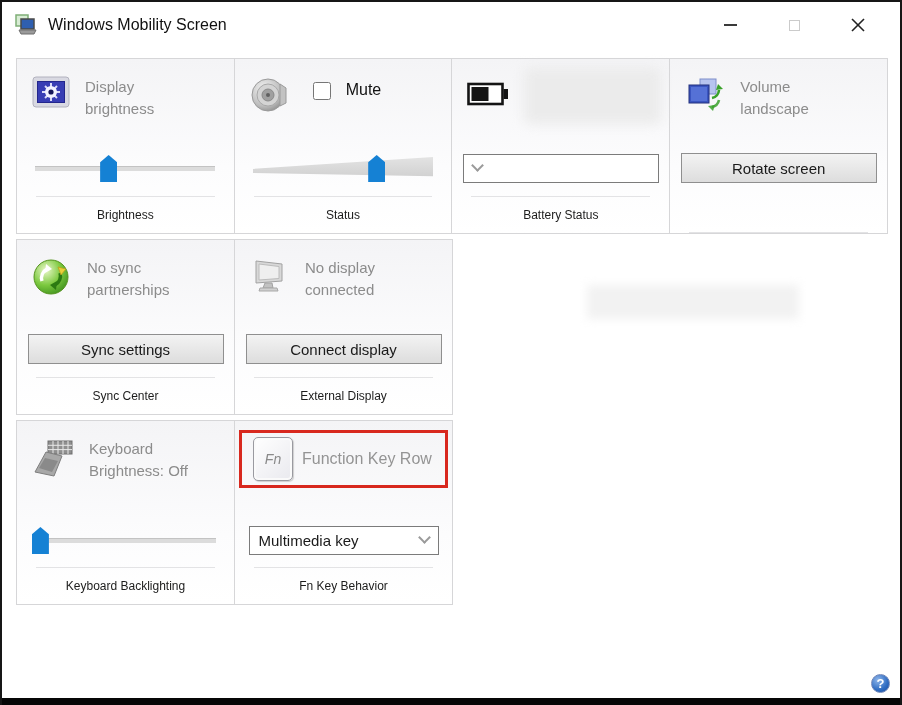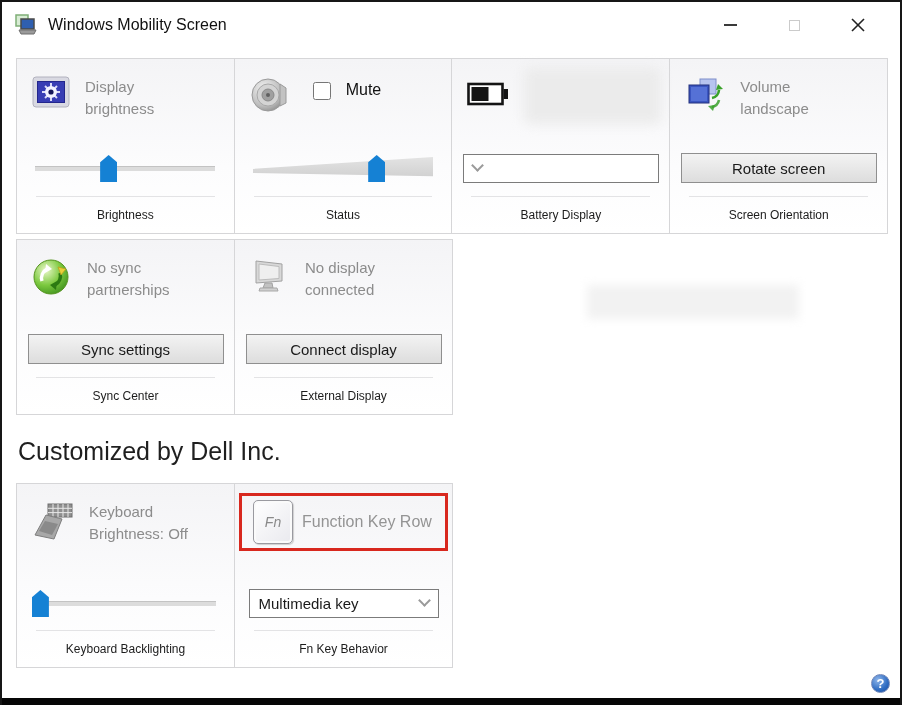--- a/index.html
+++ b/index.html
@@ -216,21 +216,21 @@
           </span>
           <span class="blur-blob battery-blur"></span>
         </div>
         <div class="tile-ctrl">
           <div class="dropdown">
             <span class="chev"></span>
           </div>
         </div>
         <div class="tile-spacer"></div>
         <div class="tile-sep"></div>
-        <div class="tile-label">Battery Display</div>
+        <div class="tile-label">Battery Status</div>
       </div>
 
       <div class="tile">
         <div class="tile-head">
           <span class="ticon">
             <svg width="40" height="36" viewBox="0 0 40 36">
               <rect x="15" y="3" width="16" height="15" fill="#b7c4ee" stroke="#7e8ec9"></rect>
               <rect x="4" y="9" width="20" height="18" fill="#3a55c0" stroke="#22307c"></rect>
               <rect x="6" y="11" width="16" height="14" fill="#5571d6"></rect>
               <path d="M27 22 A 9 9 0 0 0 34 14" fill="none" stroke="#3aa12b" stroke-width="2.6"></path>
@@ -239,21 +239,20 @@
               <path d="M28 35 L23 30 L30 29 Z" fill="#3aa12b" opacity="0.85"></path>
             </svg>
           </span>
           <span class="status narrow">Volume landscape</span>
         </div>
         <div class="tile-ctrl">
           <button class="btn">Rotate screen</button>
         </div>
         <div class="tile-spacer"></div>
         <div class="tile-sep"></div>
-        <div class="tile-label">Screen Orientation</div>
       </div>
     </div>
 
     <div class="row">
 
       <div class="tile">
         <div class="tile-head">
           <span class="ticon">
             <svg width="40" height="40" viewBox="0 0 40 40">
               <defs>
@@ -295,21 +294,20 @@
         </div>
         <div class="tile-ctrl">
           <button class="btn">Connect display</button>
         </div>
         <div class="tile-spacer"></div>
         <div class="tile-sep"></div>
         <div class="tile-label">External Display</div>
       </div>
     </div>
 
-    <h2 class="heading">Customized by Dell Inc.</h2>
 
     <div class="row row3">
 
       <div class="tile">
         <div class="tile-head">
           <span class="ticon">
             <svg width="42" height="40" viewBox="0 0 42 40">
               <rect x="16" y="3" width="24" height="13" fill="#8f8f8f" stroke="#6e6e6e"></rect>
               <g stroke="#e8e8e8" stroke-width="1">
                 <line x1="16" y1="7.3" x2="40" y2="7.3"></line>

